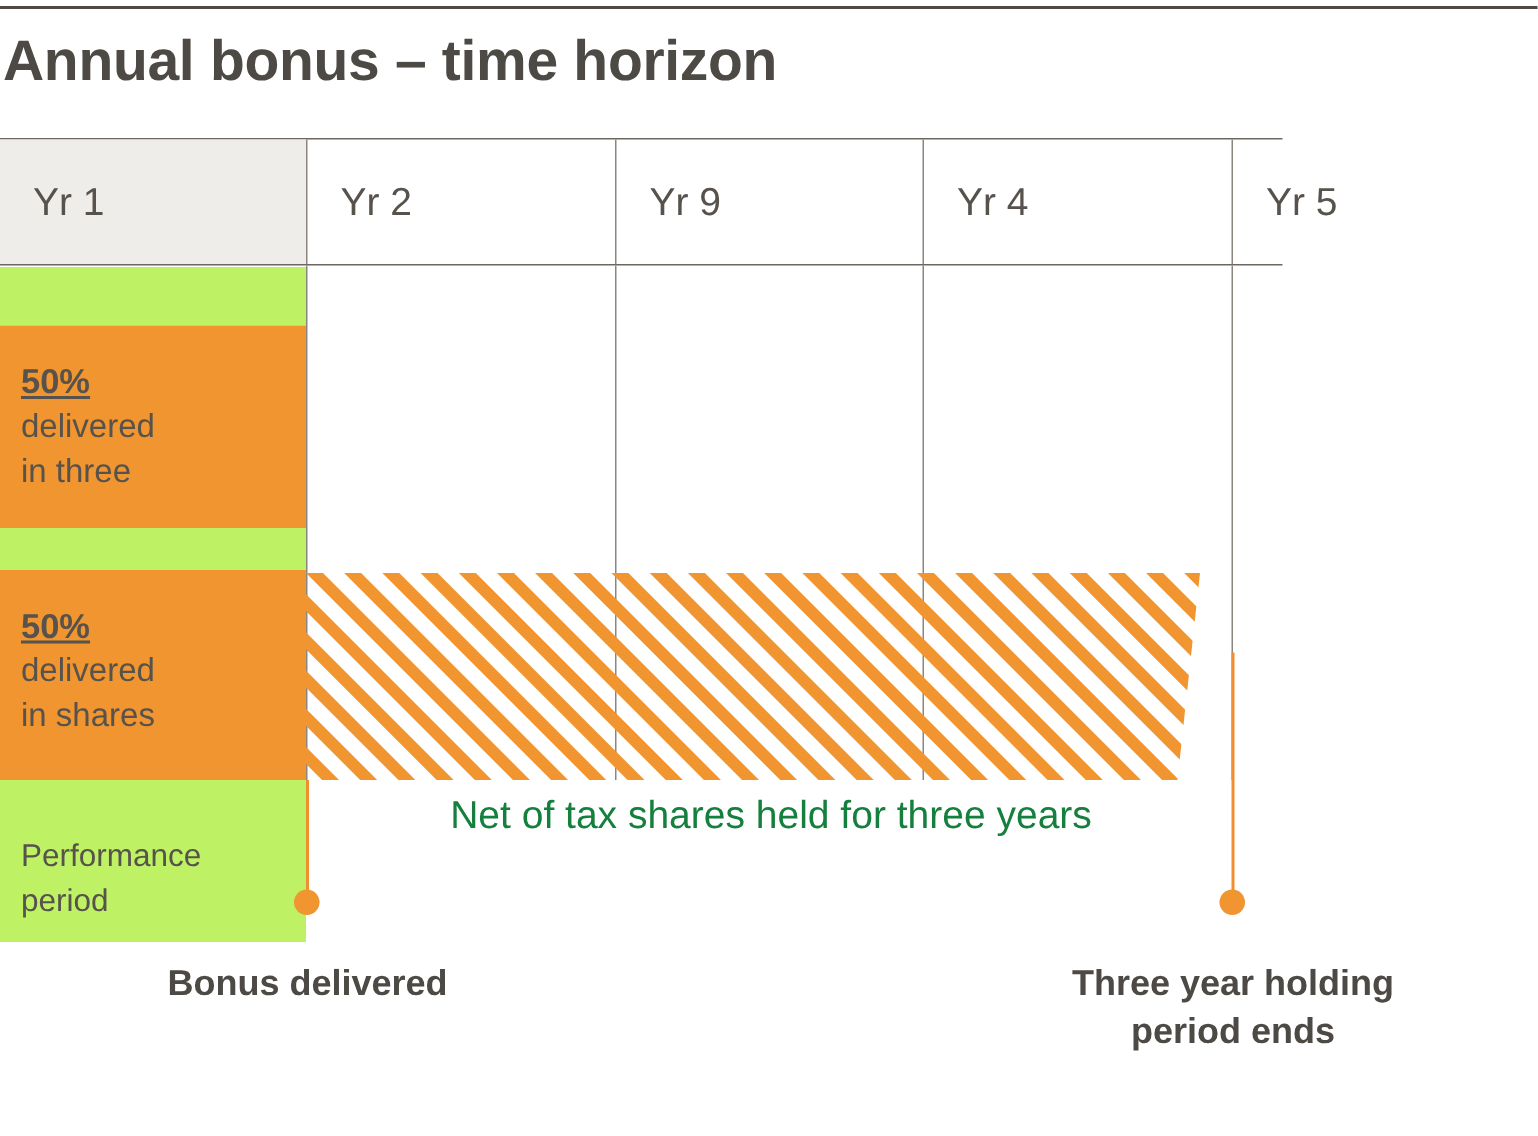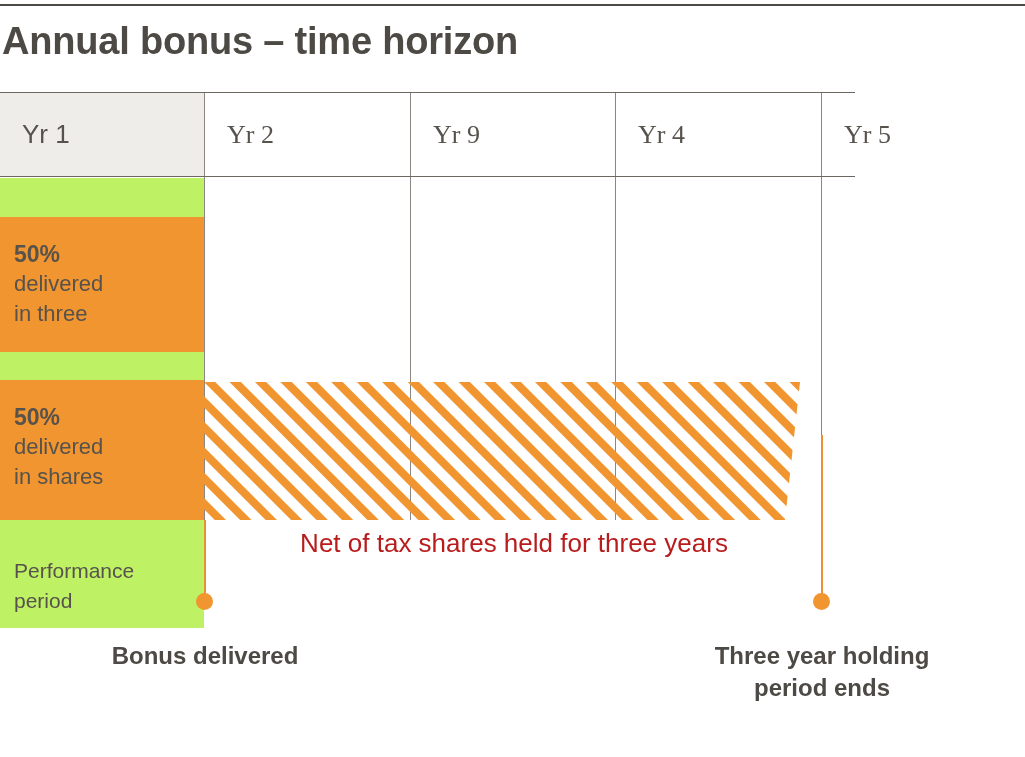--- a/index.html
+++ b/index.html
@@ -35,21 +35,21 @@
   }
   .hdr-cell{
     position:absolute;top:0;height:83px;
     box-sizing:border-box;
     display:flex;align-items:center;
   }
   .hdr-cell > span{
     font-size:26px;color:#57524c;padding-left:22px;white-space:nowrap;
   }
   .hdr-cell.first{background:#efedea;}
-  .hdr-cell.divider{border-left:1px solid #8b8680;font-family:Liberation Serif, serif;}
+  .hdr-cell.divider{border-left:1px solid #8b8680;}
 
   
   .chart-body{
     position:absolute;left:0;top:177px;width:1025px;height:451px;
   }
 
   
   .vline{
     position:absolute;top:0;width:1px;height:343px;background:#8b8680;
   }
@@ -60,21 +60,21 @@
 
   
   .lcol{position:absolute;left:0;width:204px;}
   .blk{position:absolute;left:0;width:204px;box-sizing:border-box;}
   .blk.gray{background:#bef264;}
   .blk.orange{background:#f0952f;}
   .blk-text{
     position:absolute;left:14px;right:8px;
     font-size:22px;line-height:30px;color:#57524c;
   }
-  .blk-text .pct{font-weight:bold;font-size:23px;display:block;}
+  .blk-text .pct{font-weight:bold;font-size:23px;display:block;text-decoration:underline;}
   .perf-text{
     position:absolute;left:14px;top:36px;
     font-size:21px;line-height:30px;color:#57524c;
   }
 
   
   .hatch-wrap{
     position:absolute;left:204px;top:205px;width:600px;height:138px;
     overflow:hidden;
   }
@@ -84,21 +84,21 @@
 
   
   .dot{
     position:absolute;width:17px;height:17px;border-radius:50%;
     background:#f0952f;
   }
 
   
   .hatch-caption{
     position:absolute;left:204px;top:528px;width:620px;
-    text-align:center;font-size:26px;color:#b91c1c;white-space:nowrap;
+    text-align:center;font-size:26px;color:#15803d;white-space:nowrap;
   }
 
   
   .milestone{
     position:absolute;font-size:24px;font-weight:bold;color:#4d4944;
     line-height:32px;text-align:center;
   }
 </style>
 </head>
 <body>

